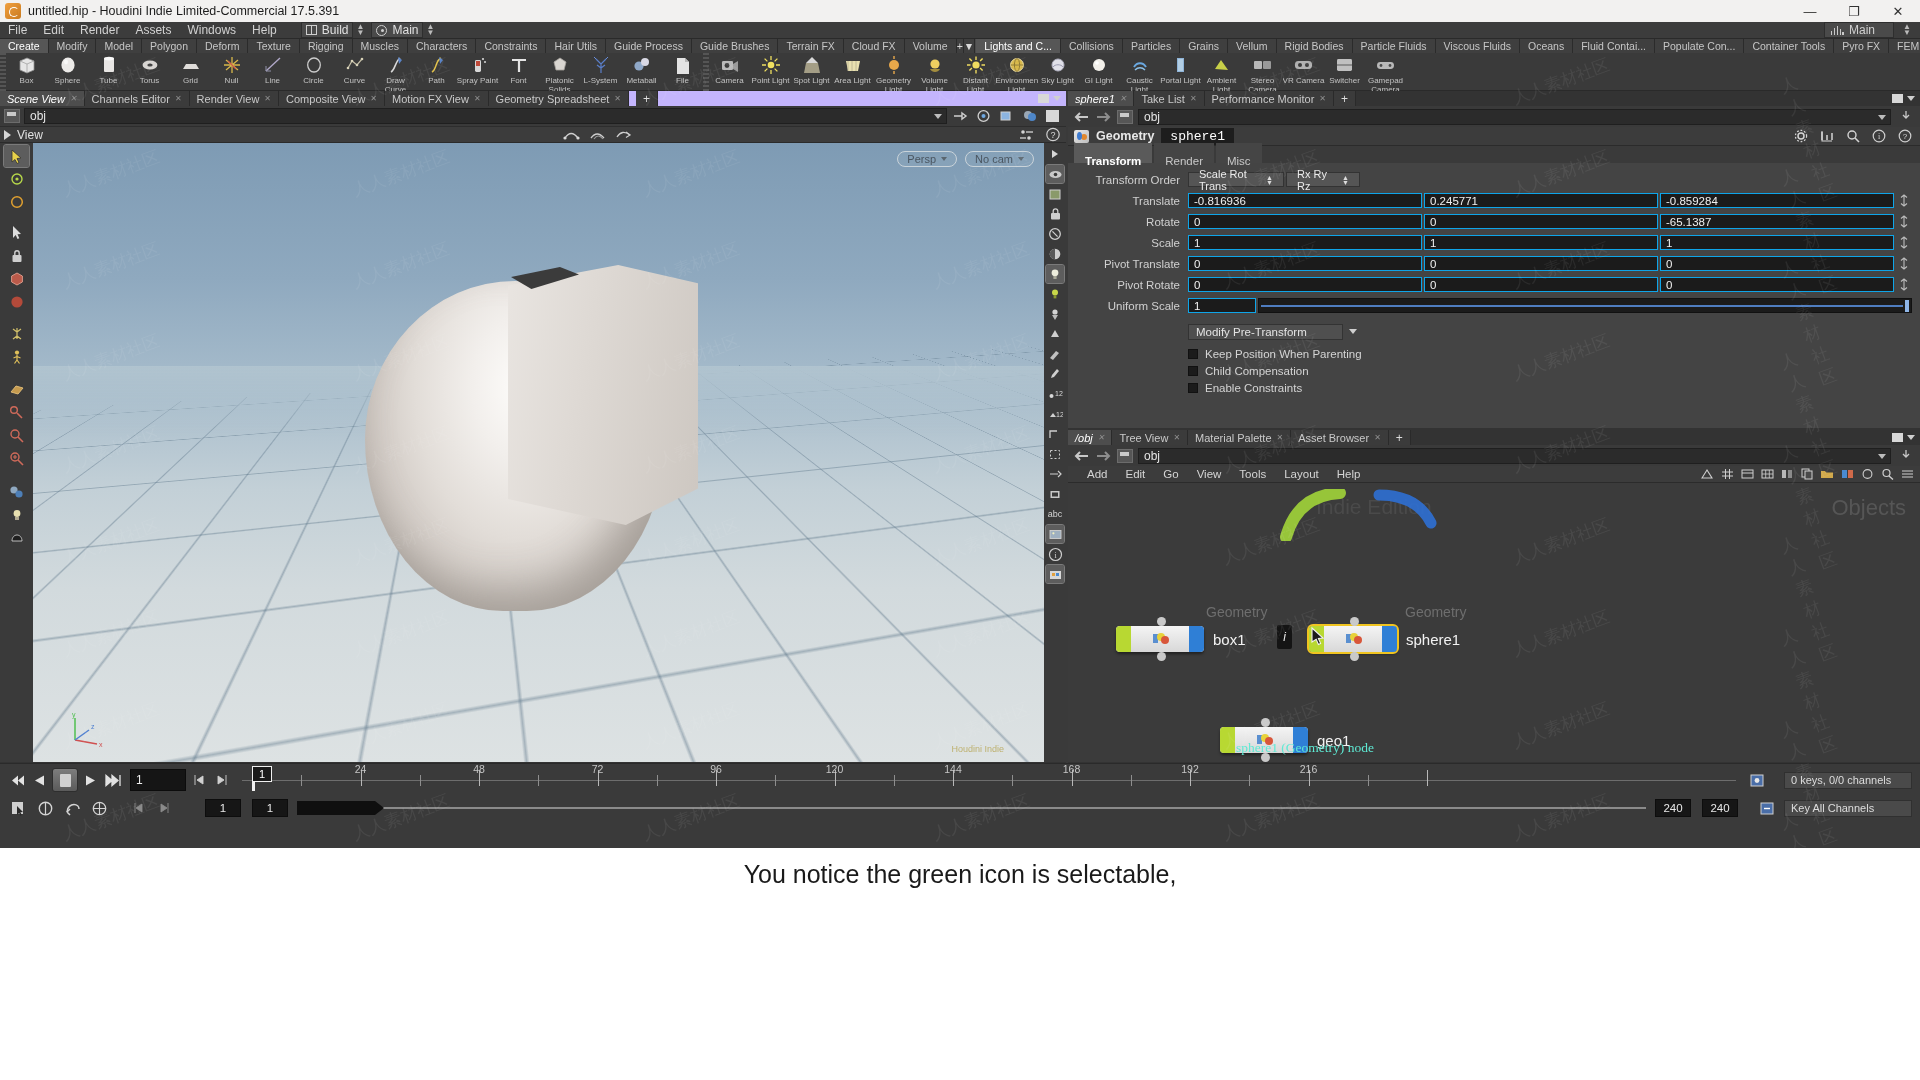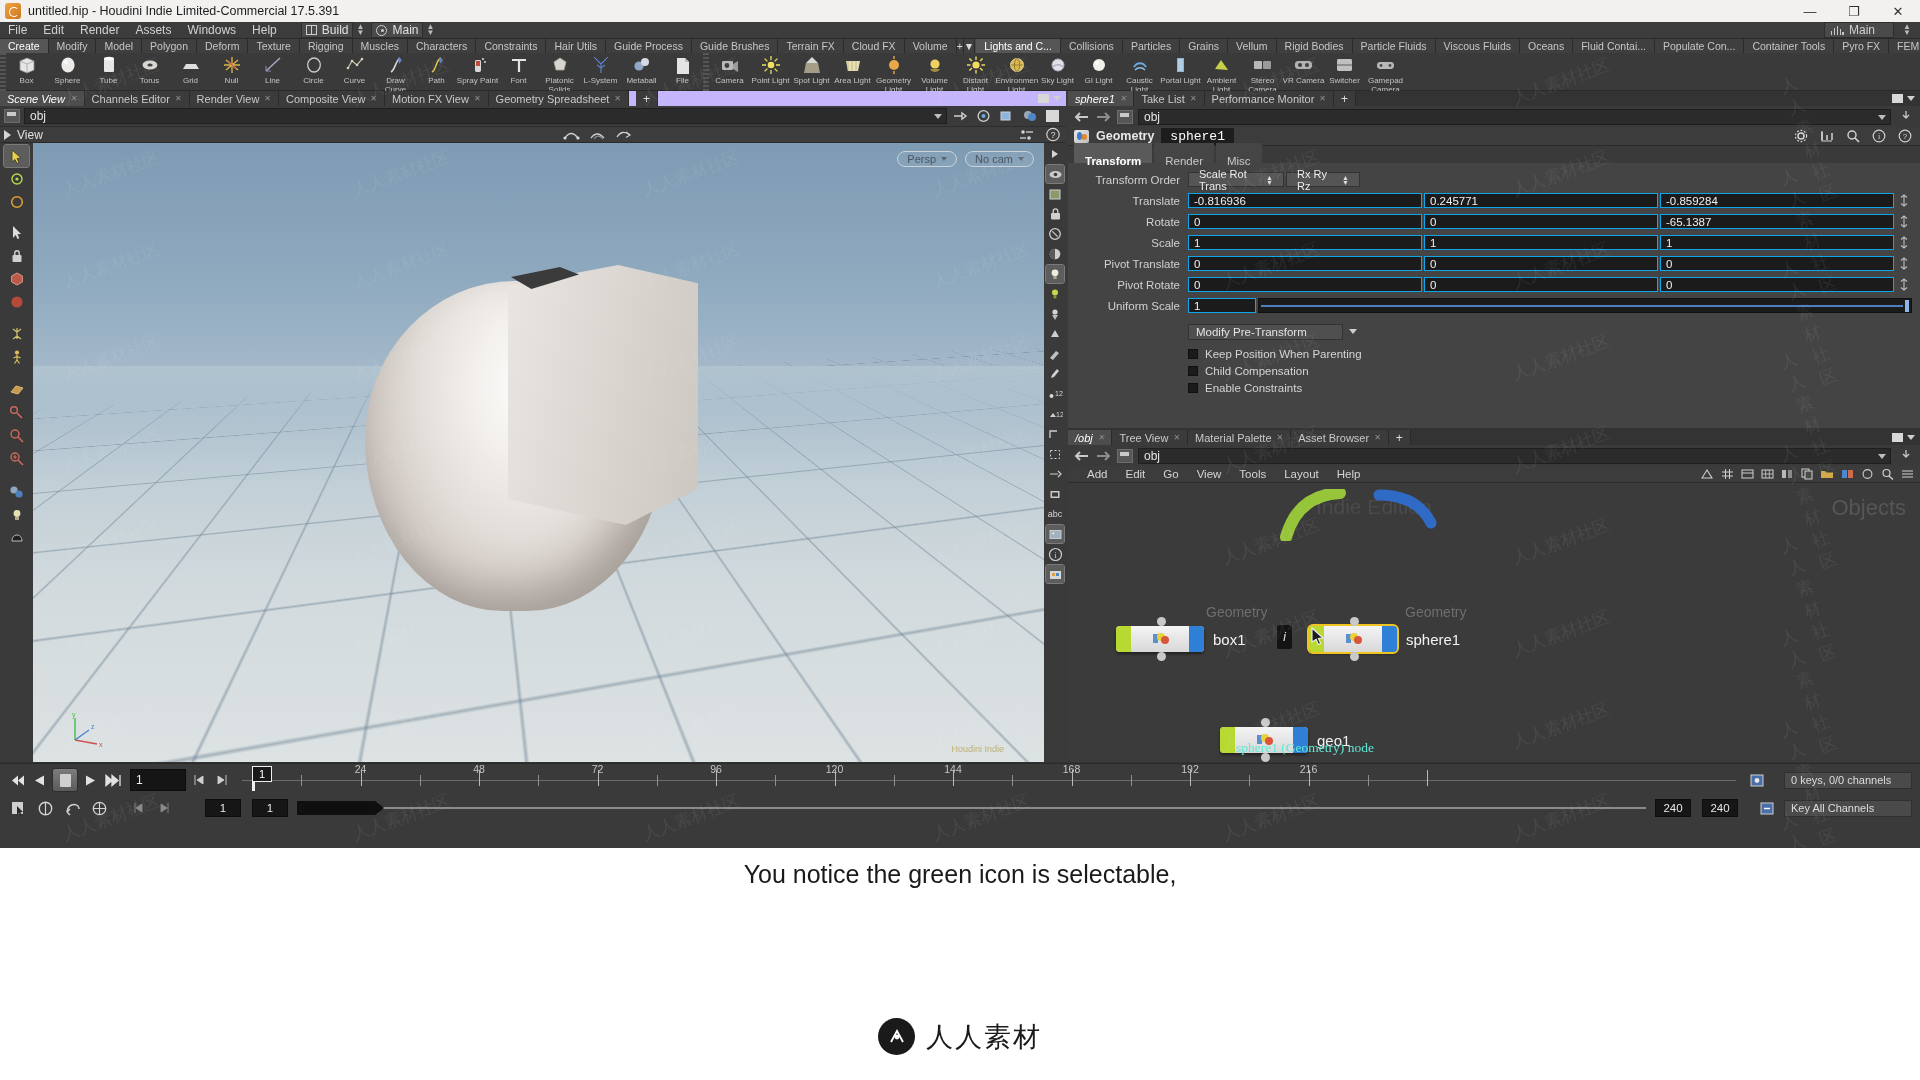--- a/index.html
+++ b/index.html
@@ -1603,29 +1603,20 @@
               <path d="M5 7.5h6" stroke="#fff" stroke-width="1.4"></path>
             </svg>
         </div>
         <div class="chanbox">Key All Channels</div>
       </div>
     </div>
   </div>
 
   <div class="subtitlebar"></div>
   <div class="subtitle">You notice the green icon is selectable,</div>
-  <div class="brandwrap">
-    <div class="brandmark">
-      <svg width="22" height="22" viewBox="0 0 22 22">
-          <path d="M5 16L11 5l6 11" stroke="#fff" fill="none" stroke-width="1.8"></path>
-          <circle cx="11" cy="11" r="2.4" fill="#fff"></circle>
-        </svg>
-    </div>
-    <div class="brandtext">人人素材</div>
-  </div>
 
 <div class="wmtile" style="left: 60px; top: 70px;">人人素材社区</div>
     <div class="wmtile" style="left: 350px; top: 70px;">人人素材社区</div>
     <div class="wmtile" style="left: 640px; top: 70px;">人人素材社区</div>
     <div class="wmtile" style="left: 930px; top: 70px;">人人素材社区</div>
     <div class="wmtile" style="left: 1220px; top: 70px;">人人素材社区</div>
     <div class="wmtile" style="left: 1510px; top: 70px;">人人素材社区</div>
     <div class="wmtile" style="left: 1800px; top: 70px;">人人素材社区</div>
     <div class="wmtile" style="left: 60px; top: 162px;">人人素材社区</div>
     <div class="wmtile" style="left: 350px; top: 162px;">人人素材社区</div>

